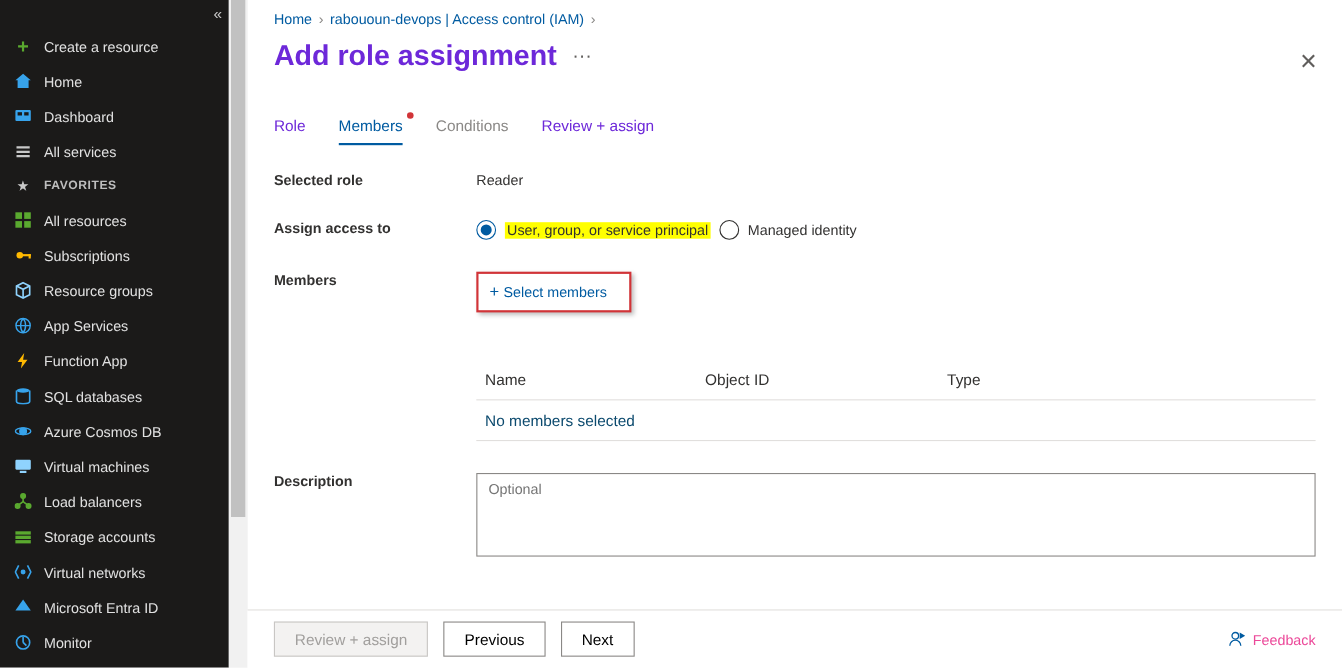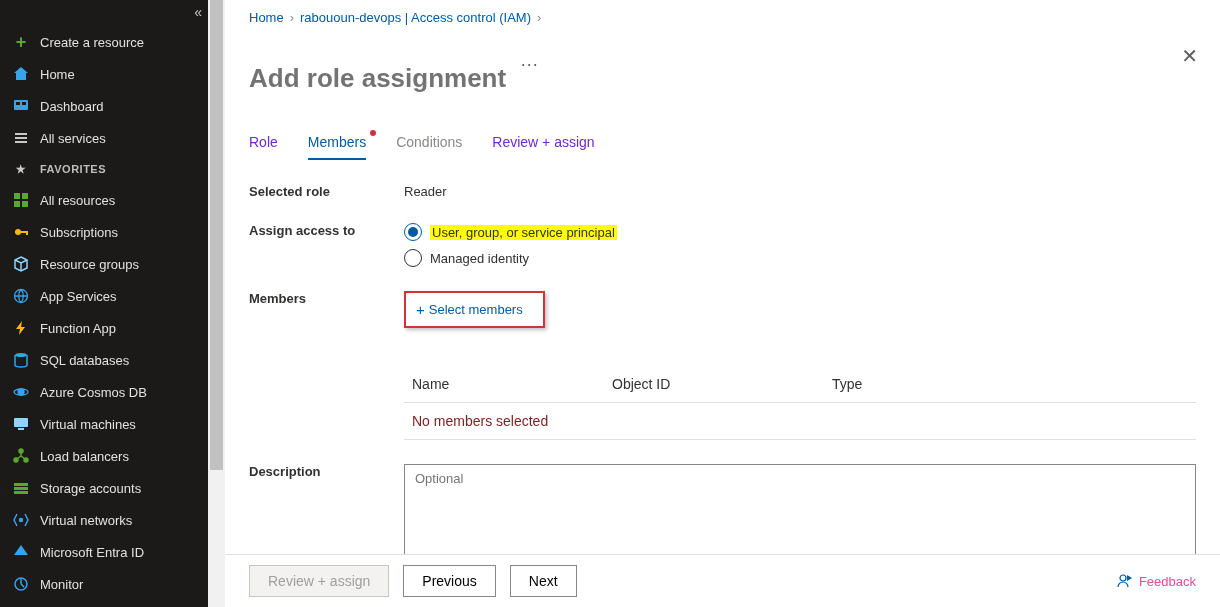--- a/index.html
+++ b/index.html
@@ -18,48 +18,48 @@
   .fake-scroll .track { flex:1; background:#f1f1f1; position:relative; }
   .fake-scroll .thumb { position:absolute; top:0; left:2px; right:2px; height:470px; background:#c1c1c1; }
 
   
   .main { flex:1; display:flex; flex-direction:column; position:relative; padding:10px 24px 0 24px; }
   .breadcrumb { font-size:13px; color:#605e5c; display:flex; align-items:center; gap:6px; flex-wrap:wrap; }
   .breadcrumb .bc-link { color:#005ba1; cursor:pointer; }
   .breadcrumb .sep { color:#8a8886; }
 
   .title-row { display:flex; align-items:center; margin-top:10px; }
-  .page-title { font-size:26px; font-weight:600; color:#737373;margin-top:28px; }
+  .page-title { font-size:26px; font-weight:600; color:#6d28d9; }
   .title-more { margin-left:14px; font-size:18px; color:#605e5c; cursor:pointer; }
   .close-x { position:absolute; top:44px; right:22px; font-size:20px; color:#605e5c; cursor:pointer; }
 
   .tabs { display:flex; gap:30px; margin-top:40px; font-size:14px; }
   .tab { color:#6d28d9; cursor:pointer; padding-bottom:8px; position:relative; }
   .tab.disabled { color:#8a8886; cursor:default; }
   .tab.active { color:#005ba1; font-weight:400; border-bottom:2px solid #005ba1; }
   .tab .dirty-dot { position:absolute; top:-4px; right:-10px; width:6px; height:6px; border-radius:50%; background:#d13438; }
 
-  .form-area { margin-top:24px; font-size:13px; color:#323130; display:grid; grid-template-columns: 155px 1fr; row-gap:24px; align-items:start; }
+  .form-area { margin-top:24px; font-size:13px; color:#323130; display:grid; grid-template-columns: 155px 1fr; row-gap:24px; align-items:start;gap:29px; }
   .form-label { font-weight:600; }
-  .radio-group { display:flex; flex-direction:column; gap:8px; }
+  .radio-group { display:flex; flex-direction:row; gap:8px;align-items:center; }
   .radio-row { display:flex; align-items:center; gap:8px; }
   .radio-outer { width:18px; height:18px; border-radius:50%; border:1px solid #323130; display:flex; align-items:center; justify-content:center; }
   .radio-outer.checked { border-color:#005ba1; }
   .radio-inner { width:10px; height:10px; border-radius:50%; background:#005ba1; }
   .hl { background:#ffff00; padding:0 2px; }
 
   .select-members-box { border:2px solid #d13438; padding:8px 20px 8px 10px; display:inline-flex; align-items:center; gap:4px; box-shadow: 2px 2px 4px rgba(0,0,0,0.25); }
   .select-members-link { color:#005ba1; cursor:pointer; display:flex; align-items:center; gap:4px; }
 
   .members-table { margin-top:14px; }
   .members-table .thead, .members-table .empty-row { display:grid; grid-template-columns: 200px 220px 1fr; padding:10px 8px; font-size:14px; color:#323130; }
   .members-table .thead { border-bottom:1px solid #e1dfdd; font-weight:400; }
-  .members-table .empty-row { border-bottom:1px solid #e1dfdd; color:#7f1d1d; }
-
-  .desc-box { width:100%; height:91px; border:1px solid #8a8886; padding:6px 10px; font-size:13px; color:#404040; resize:none; outline:none; }
+  .members-table .empty-row { border-bottom:1px solid #e1dfdd; color:#0c4a6e; }
+
+  .desc-box { width:100%; height:76px; border:1px solid #8a8886; padding:6px 10px; font-size:13px; color:#404040; resize:none; outline:none; }
 
   .footer { position:absolute; bottom:0; left:0; right:0; display:flex; align-items:center; padding:10px 24px; border-top:1px solid #e1dfdd; gap:14px; background:#fff; }
   .btn { height:32px; padding:0 18px; font-size:14px; background:#fff; border:1px solid #8a8886; cursor:pointer; }
   .btn.disabled { color:#a19f9d; border-color:#c8c6c4; background:#f3f2f1; cursor:default; }
   .feedback { margin-left:auto; color:#ec4899; font-size:13px; display:flex; align-items:center; gap:6px; cursor:pointer; }
 </style>
 </head>
 <body>
 
 <nav class="sidebar">

